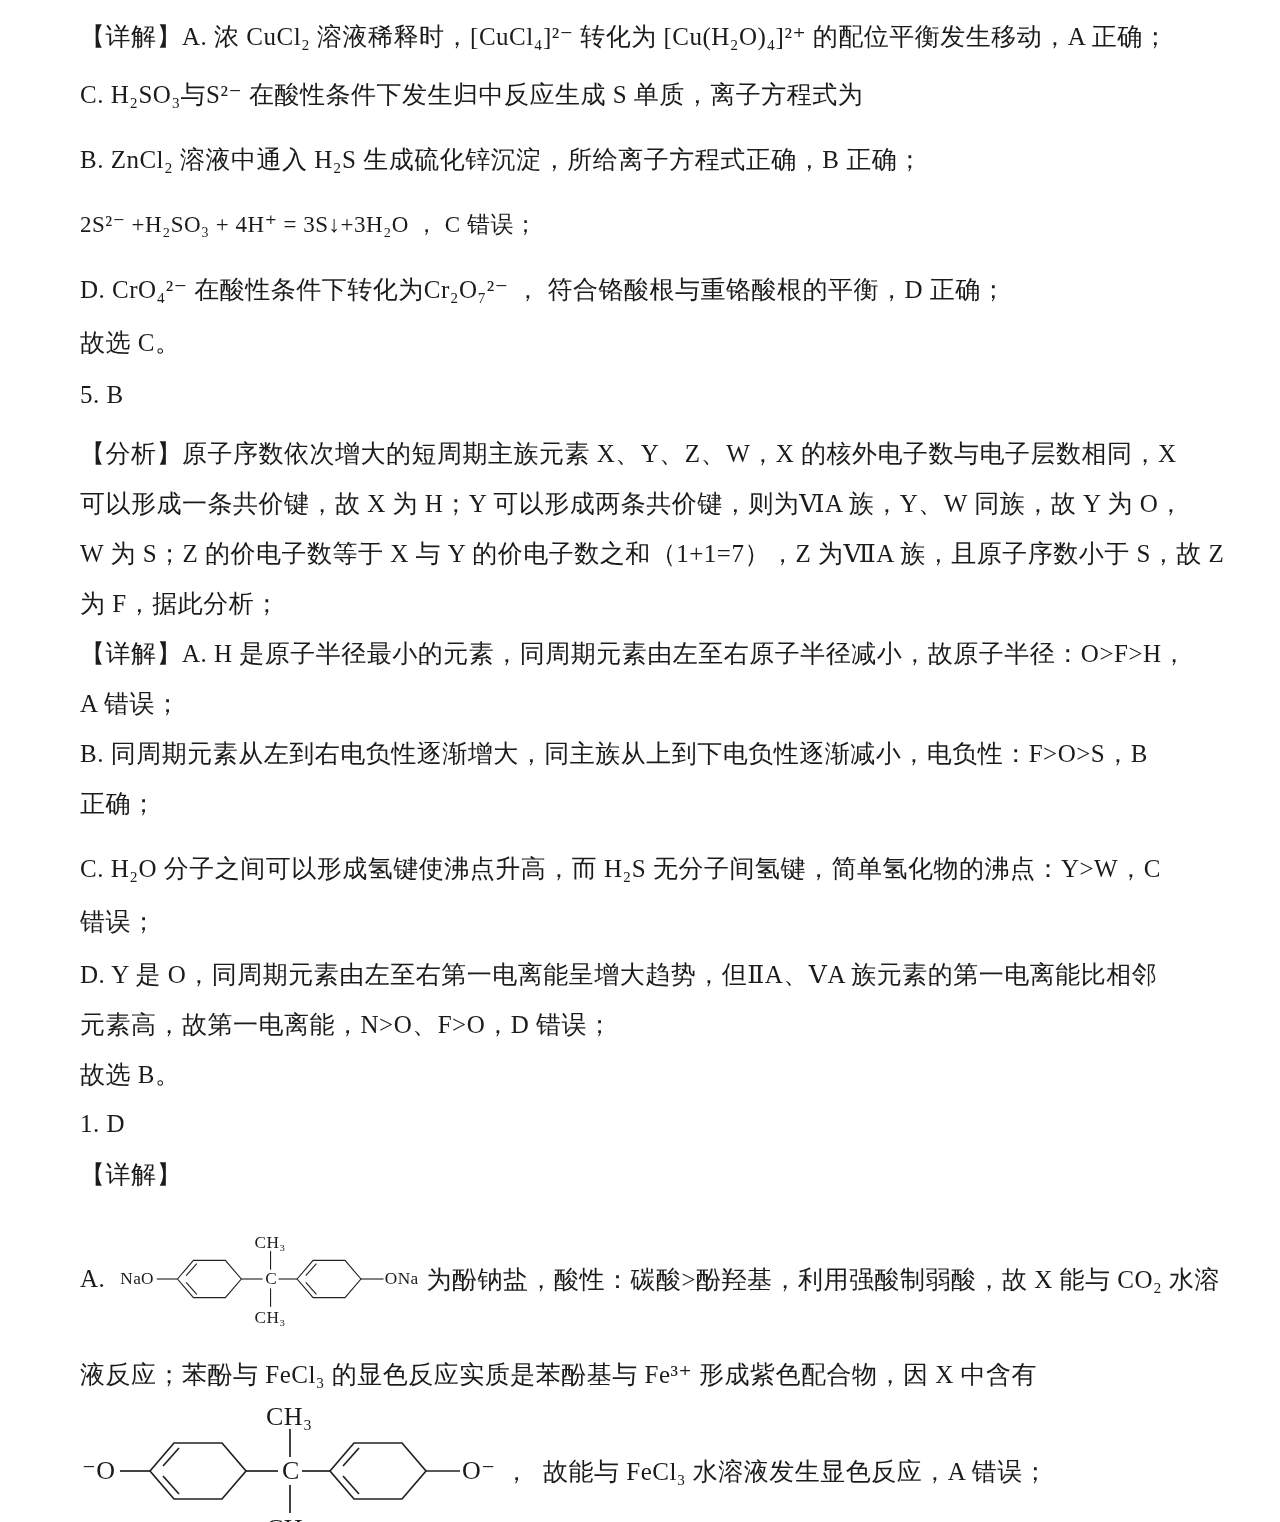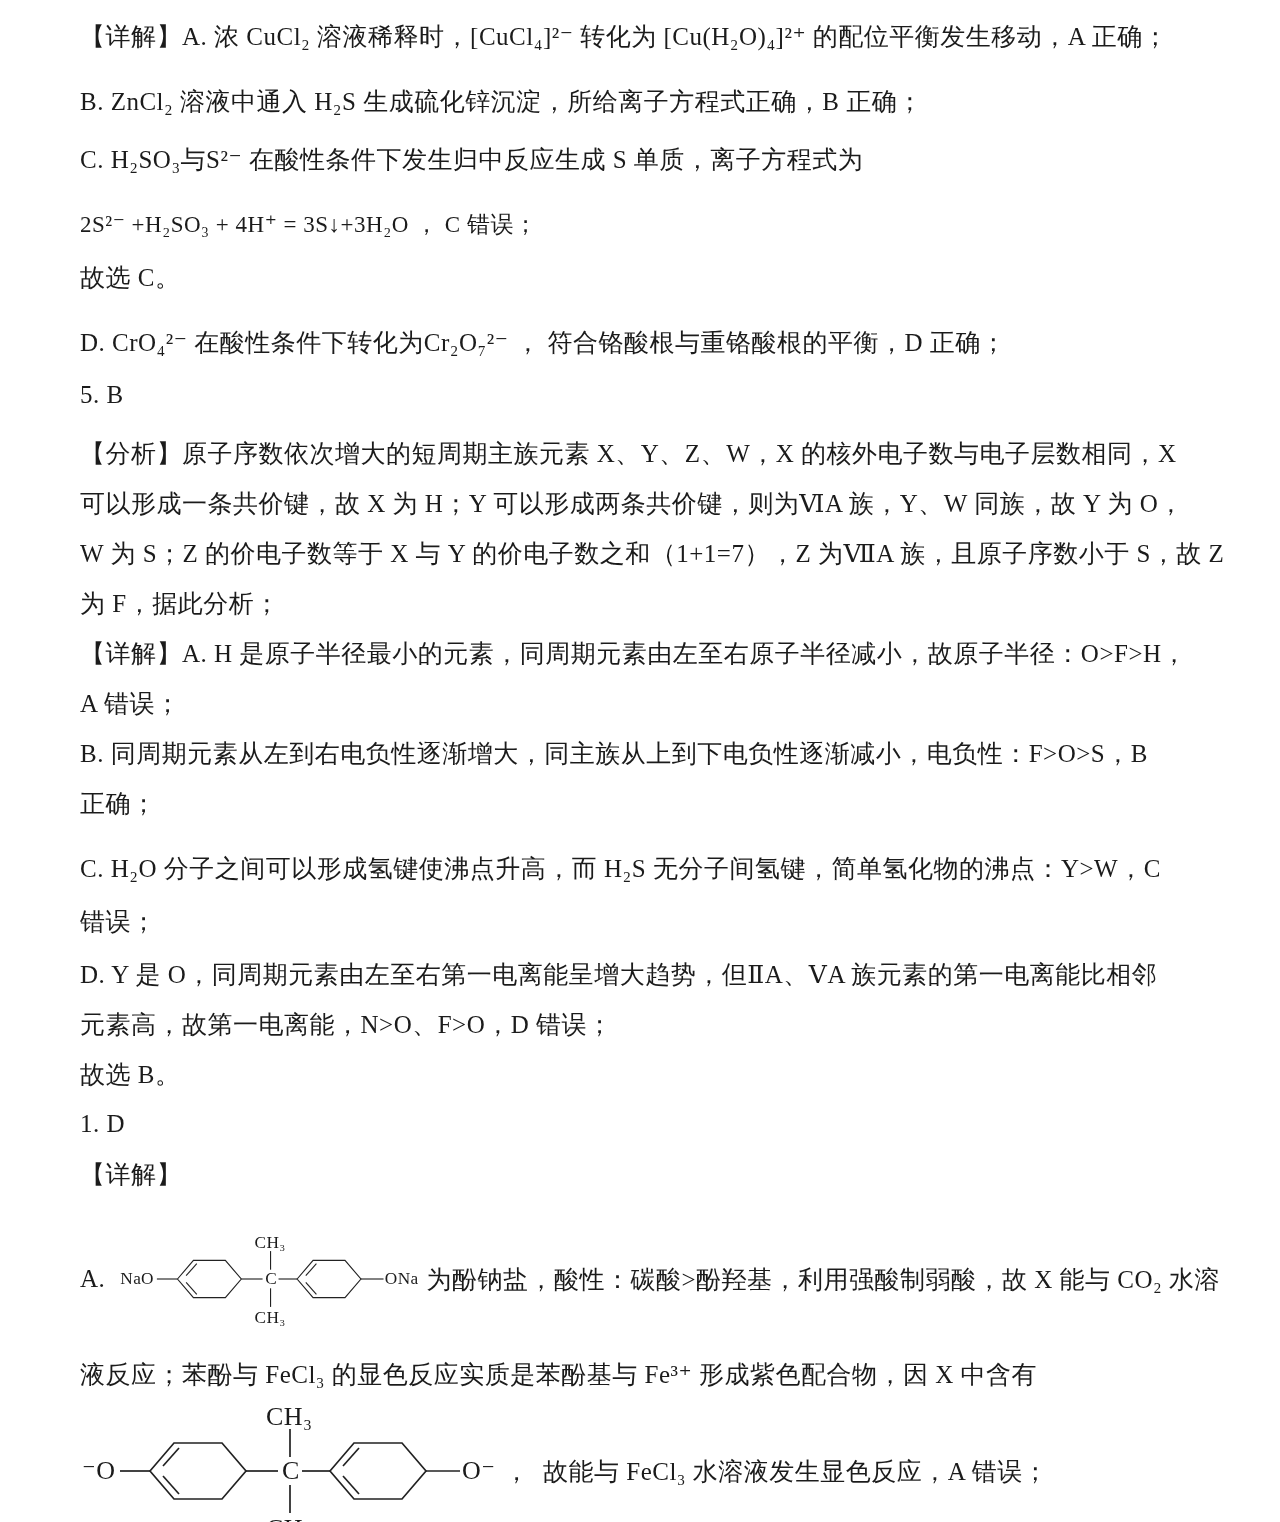--- a/index.html
+++ b/index.html
@@ -55,25 +55,25 @@
     font-family: "Liberation Serif", "DejaVu Serif", serif;
     font-size: 26px;
   }
 </style>
 </head>
 <body>
 
 <div class="page">
 
   <div class="line gap-sm">【详解】A. 浓 CuCl₂ 溶液稀释时，[CuCl₄]²⁻ 转化为 [Cu(H₂O)₄]²⁺ 的配位平衡发生移动，A 正确；</div>
+  <div class="line gap-md">C. H₂SO₃与S²⁻ 在酸性条件下发生归中反应生成 S 单质，离子方程式为</div>
   <div class="line gap-lg">B. ZnCl₂ 溶液中通入 H₂S 生成硫化锌沉淀，所给离子方程式正确，B 正确；</div>
-  <div class="line gap-md">C. H₂SO₃与S²⁻ 在酸性条件下发生归中反应生成 S 单质，离子方程式为</div>
   <div class="line eq gap-lg">2S²⁻ +H₂SO₃ + 4H⁺ = 3S↓+3H₂O ， C 错误；</div>
+  <div class="line gap-lg">D. CrO₄²⁻ 在酸性条件下转化为Cr₂O₇²⁻ ， 符合铬酸根与重铬酸根的平衡，D 正确；</div>
   <div class="line gap-sm">故选 C。</div>
-  <div class="line gap-lg">D. CrO₄²⁻ 在酸性条件下转化为Cr₂O₇²⁻ ， 符合铬酸根与重铬酸根的平衡，D 正确；</div>
   <div class="line gap-sm">5. B</div>
   <div class="line gap-md">【分析】原子序数依次增大的短周期主族元素 X、Y、Z、W，X 的核外电子数与电子层数相同，X</div>
   <div class="line">可以形成一条共价键，故 X 为 H；Y 可以形成两条共价键，则为ⅥA 族，Y、W 同族，故 Y 为 O，</div>
   <div class="line">W 为 S；Z 的价电子数等于 X 与 Y 的价电子数之和（1+1=7），Z 为ⅦA 族，且原子序数小于 S，故 Z</div>
   <div class="line">为 F，据此分析；</div>
   <div class="line">【详解】A. H 是原子半径最小的元素，同周期元素由左至右原子半径减小，故原子半径：O&gt;F&gt;H，</div>
   <div class="line">A 错误；</div>
   <div class="line">B. 同周期元素从左到右电负性逐渐增大，同主族从上到下电负性逐渐减小，电负性：F&gt;O&gt;S，B</div>
   <div class="line">正确；</div>
   <div class="line gap-lg">C. H₂O 分子之间可以形成氢键使沸点升高，而 H₂S 无分子间氢键，简单氢化物的沸点：Y&gt;W，C</div>

